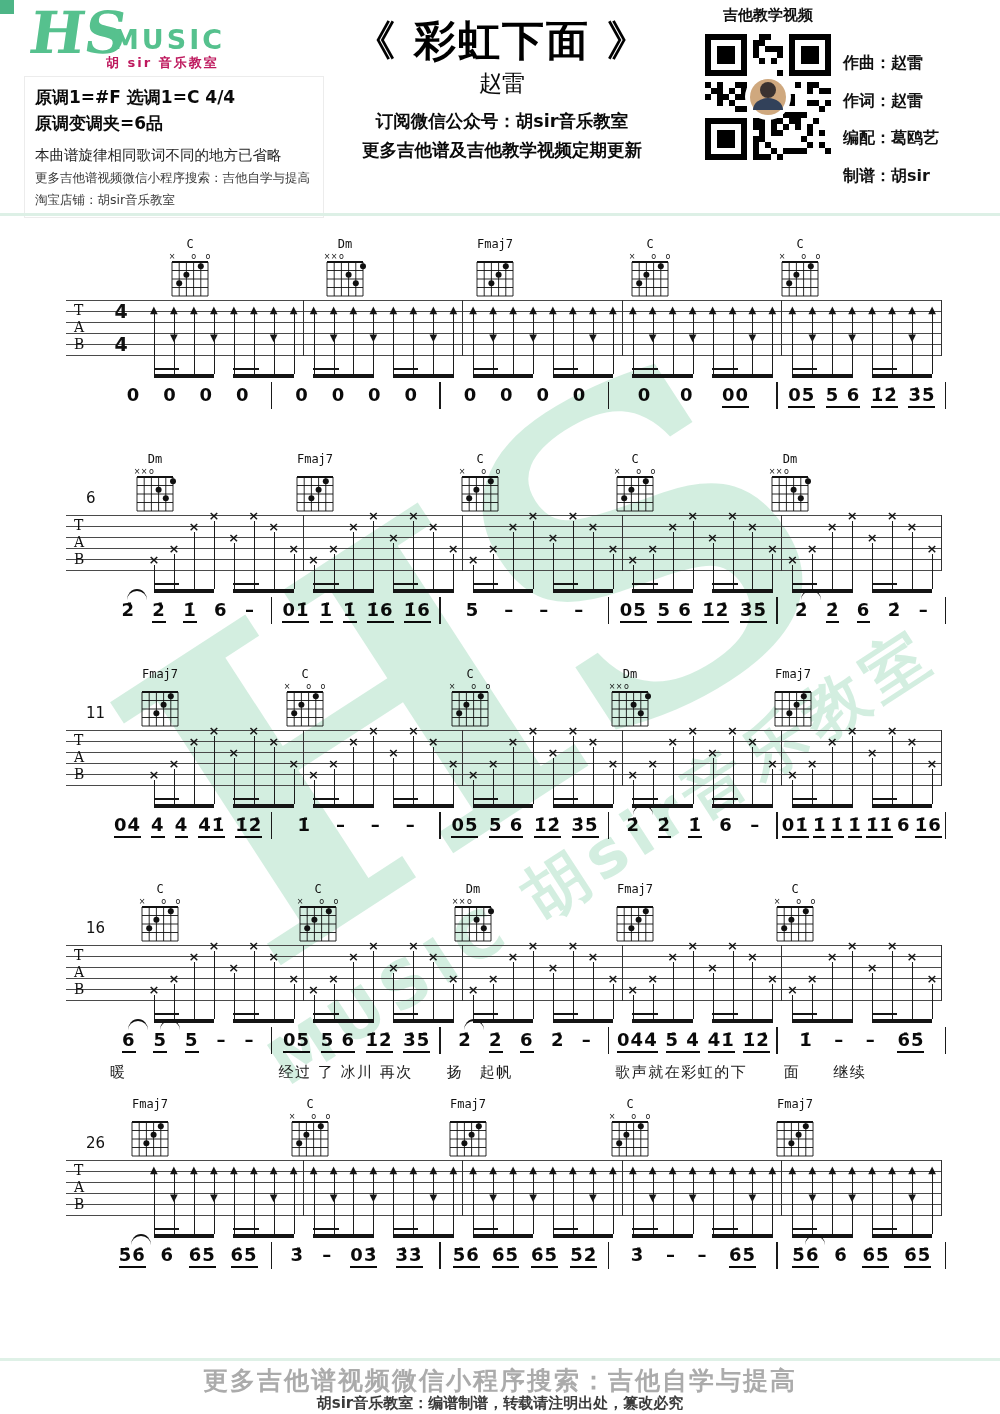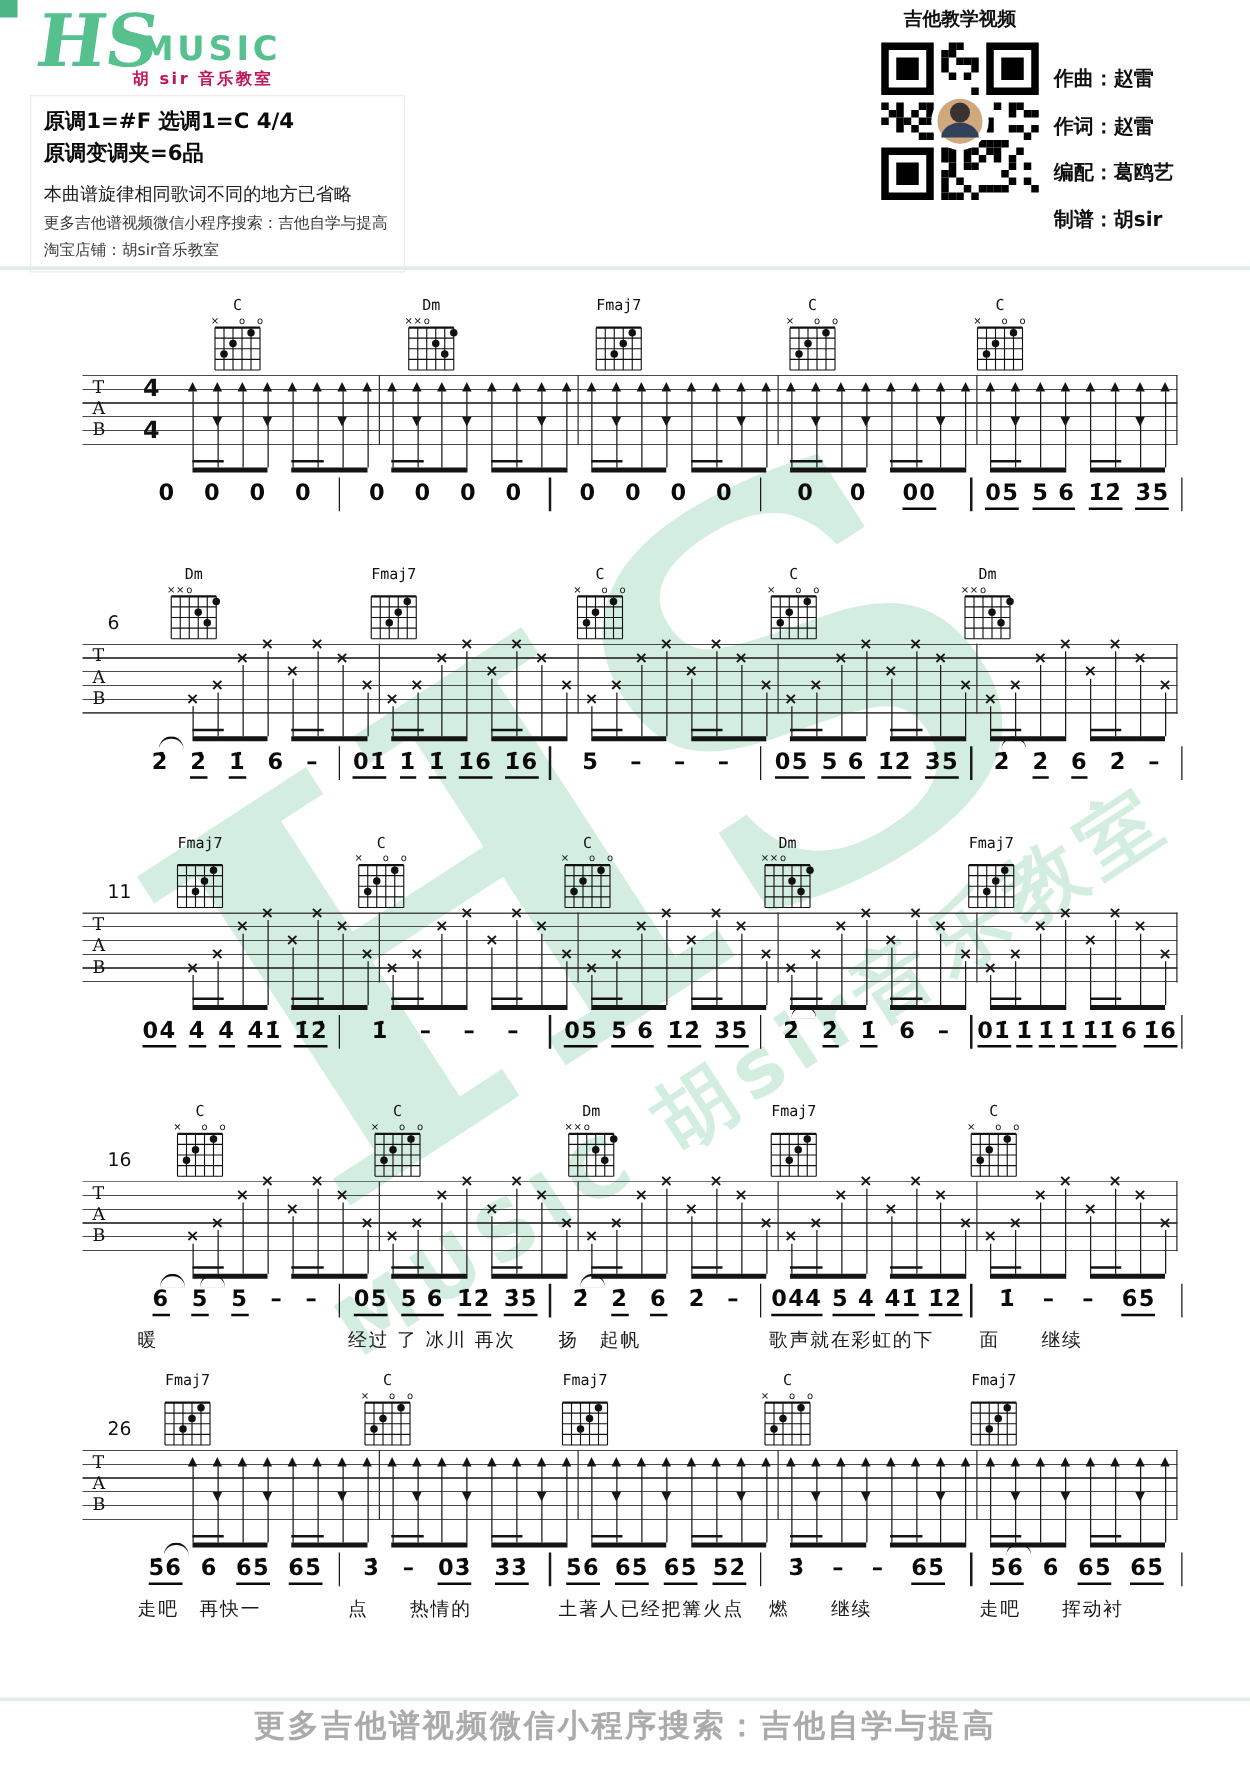--- a/index.html
+++ b/index.html
@@ -86,20 +86,28 @@
   <div class="logo-sub">胡 sir 音乐教室</div>
 
   <div class="info-box">
     <div class="info-key">原调1=#F 选调1=C 4/4</div>
     <div class="info-key">原调变调夹=6品</div>
     <div class="info-note-a">本曲谱旋律相同歌词不同的地方已省略</div>
     <div class="info-note-b">更多吉他谱视频微信小程序搜索：吉他自学与提高</div>
     <div class="info-note-b">淘宝店铺：胡sir音乐教室</div>
   </div>
 
+  <div class="title-block">
+    <div class="song-title">《 彩虹下面 》</div>
+    <div class="artist">赵雷</div>
+    <div class="subwrap">
+      <div class="subline">订阅微信公众号：胡sir音乐教室</div>
+      <div class="subline">更多吉他谱及吉他教学视频定期更新</div>
+    </div>
+  </div>
 
   <div class="qr-label">吉他教学视频</div>
   <div class="qr-box" id="qr"><svg width="142" height="142" viewBox="0 0 142 142">
         <rect width="142" height="142" fill="#fff"></rect>
         <rect x="8" y="8" width="42" height="42" fill="#000"></rect>
         <rect x="14" y="14" width="30" height="30" fill="#fff"></rect>
         <rect x="20" y="20" width="18" height="18" fill="#000"></rect>
         <rect x="92" y="8" width="42" height="42" fill="#000"></rect>
         <rect x="98" y="14" width="30" height="30" fill="#fff"></rect>
         <rect x="104" y="20" width="18" height="18" fill="#000"></rect>
@@ -1983,25 +1991,19 @@
             <span class="tok">–</span>
             <span class="tok u">6̇5̇</span>
           </div>
           <div class="nm">
             <span class="tok u">5̇6̇<i class="arc"></i></span>
             <span class="tok">6̇</span>
             <span class="tok u">6̇5̇</span>
             <span class="tok u">6̇5̇</span>
           </div>
         </div>
-        <div class="lyrics">
-          <div class="lym">走吧　再快一</div>
-          <div class="lym">点　　热情的</div>
-          <div class="lym">土著人已经把篝火点</div>
-          <div class="lym">燃　　继续</div>
-          <div class="lym">走吧　　挥动衬</div>
-        </div>
       </div>
     </div>
 
   <div class="ft-line"></div>
   <div class="ft1">更多吉他谱视频微信小程序搜索：吉他自学与提高</div>
+  <div class="ft2">胡sir音乐教室：编谱制谱，转载请注明出处，篡改必究</div>
 </div>
 
 </body></html>

